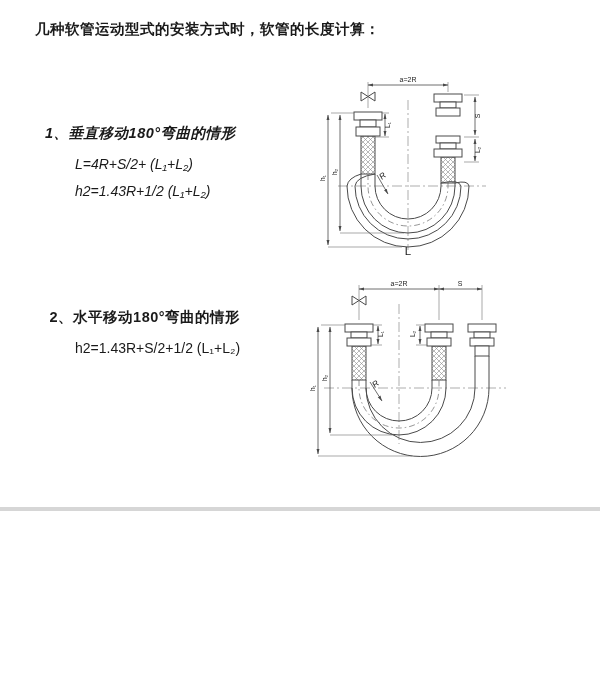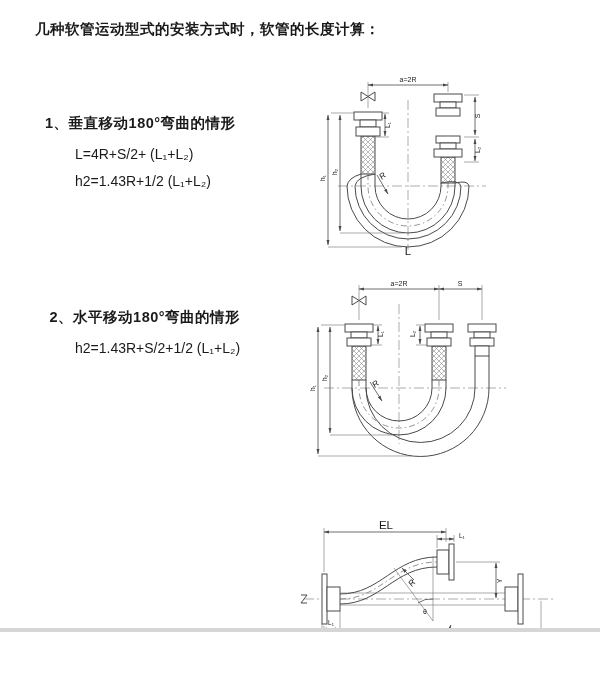--- a/index.html
+++ b/index.html
@@ -1,20 +1,20 @@
 <!DOCTYPE html>
 <html><head>
 <meta charset="utf-8">
 <style>
   html,body{margin:0;padding:0;background:#fff;}
-  .stage{position:relative;width:600px;height:632px;background:#ffffff;overflow:hidden;
+  .stage{position:relative;width:600px;height:511px;background:#ffffff;overflow:hidden;
          font-family:"Liberation Sans","DejaVu Sans",sans-serif;color:#1a1a1a;}
   .title{position:absolute;left:35px;top:20px;font-size:14.5px;font-weight:bold;letter-spacing:0.5px;}
   .section{position:absolute;left:45px;}
-  .sec1{top:114px;} .sec2{top:308px;text-align:right;} .sec3{top:524px;}
+  .sec1{top:124px;font-style:italic;} .sec2{top:308px;text-align:right;} .sec3{top:524px;}
   .sec-heading{font-size:14.5px;font-weight:bold;margin:0 0 8px 0;letter-spacing:0.5px;}
   .formula{font-size:14px;font-weight:400;margin:0 0 0 30px;line-height:27px;white-space:pre;}
   .diagram{position:absolute;}
   .d1{left:298px;top:72px;} .d2{left:294px;top:276px;} .d3{left:296px;top:514px;}
   svg{display:block;}
   .ln{stroke:#4a4a4a;stroke-width:1;fill:none;}
   .thin{stroke:#6f6f6f;stroke-width:0.6;fill:none;}
   .dim{stroke:#4a4a4a;stroke-width:0.8;fill:none;}
   .cl{stroke:#8a8a8a;stroke-width:0.7;stroke-dasharray:10 3 2 3;fill:none;}
   .dsh{stroke:#7a7a7a;stroke-width:0.8;stroke-dasharray:6 3 1.5 3;fill:none;}

